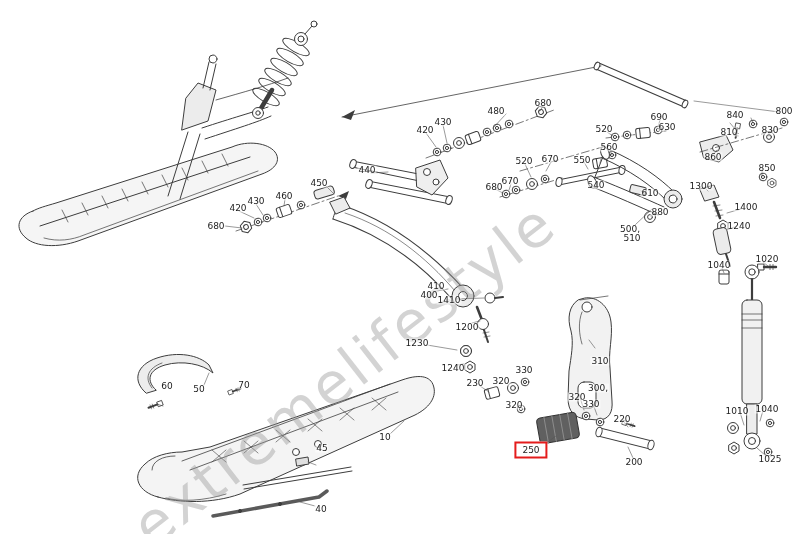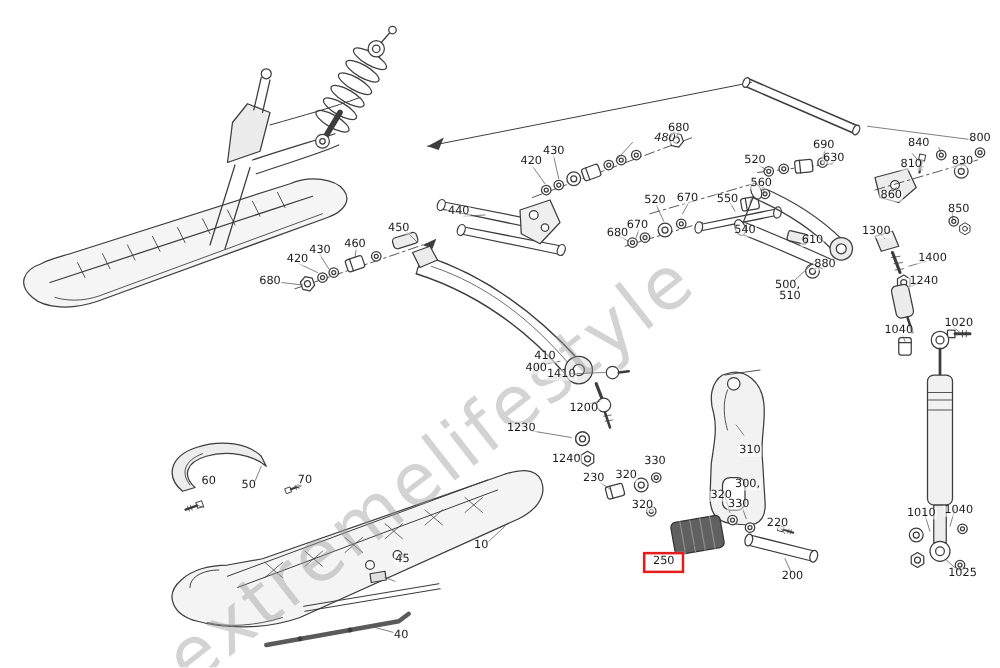--- a/index.html
+++ b/index.html
@@ -269,21 +269,21 @@
 
 <div id="labels">
       <span class="part-label" style="left: 216px; top: 226px;">680</span>
       <span class="part-label" style="left: 238px; top: 208px;">420</span>
       <span class="part-label" style="left: 256px; top: 201px;">430</span>
       <span class="part-label" style="left: 284px; top: 196px;">460</span>
       <span class="part-label" style="left: 319px; top: 183px;">450</span>
       <span class="part-label" style="left: 367px; top: 170px;">440</span>
       <span class="part-label" style="left: 425px; top: 130px;">420</span>
       <span class="part-label" style="left: 443px; top: 122px;">430</span>
-      <span class="part-label" style="left: 532px; top: 111px; font-style: italic;">480</span>
+      <span class="part-label" style="left: 496px; top: 111px;">480</span>
       <span class="part-label" style="left: 543px; top: 103px;">680</span>
       <span class="part-label" style="left: 604px; top: 129px;">520</span>
       <span class="part-label" style="left: 659px; top: 117px; text-align: center;">690</span>
       <span class="part-label" style="left: 667px; top: 127px;">630</span>
       <span class="part-label" style="left: 729px; top: 132px;">810</span>
       <span class="part-label" style="left: 735px; top: 115px;">840</span>
       <span class="part-label" style="left: 770px; top: 130px;">830</span>
       <span class="part-label" style="left: 784px; top: 111px;">800</span>
       <span class="part-label" style="left: 713px; top: 157px;">860</span>
       <span class="part-label" style="left: 767px; top: 168px;">850</span>

